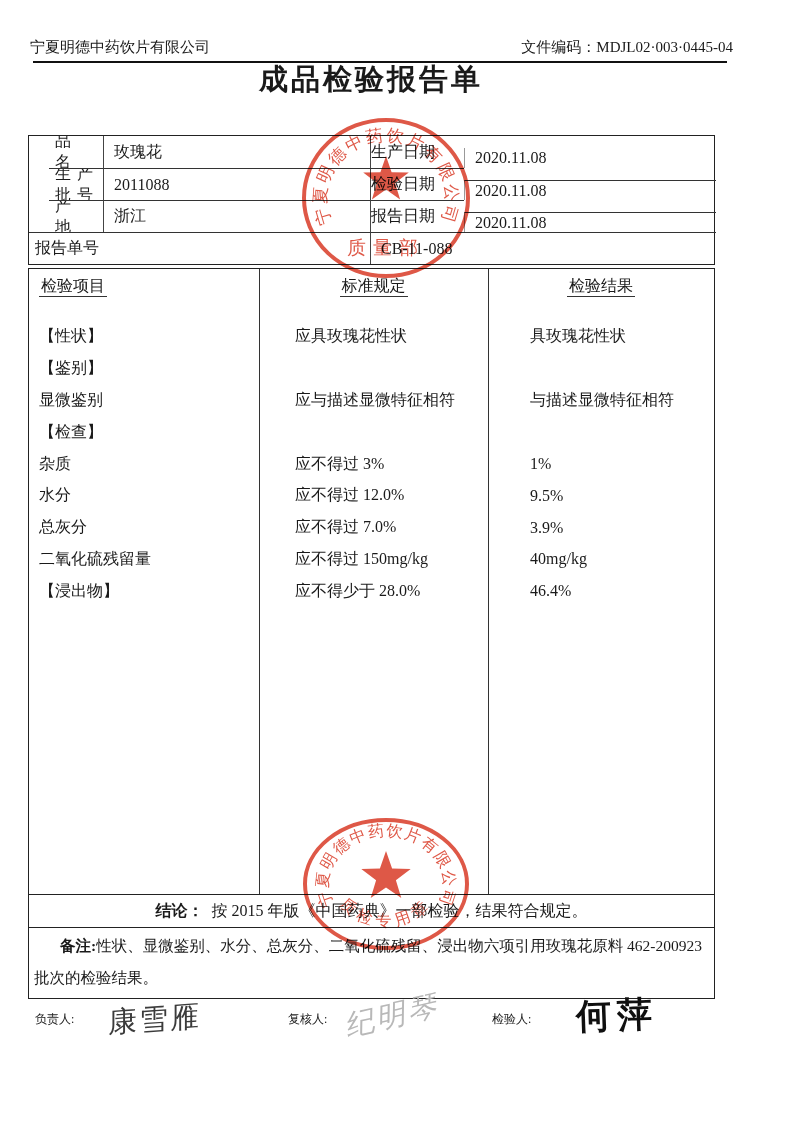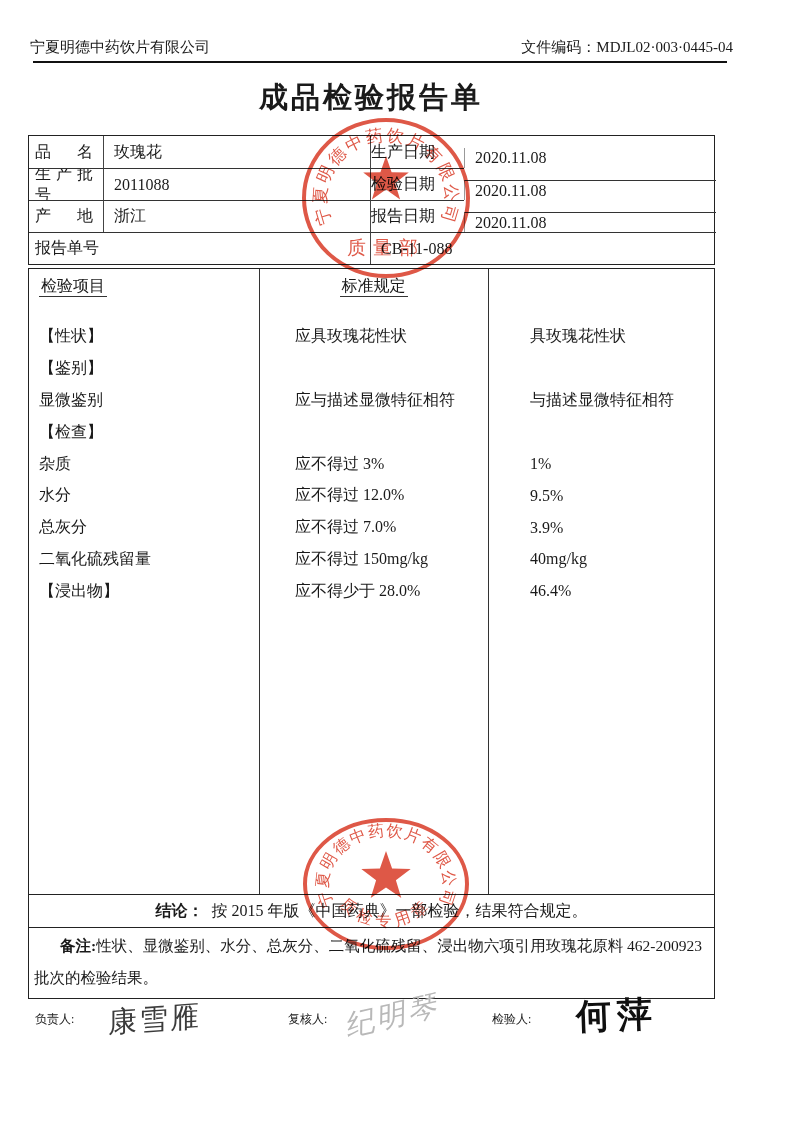--- a/index.html
+++ b/index.html
@@ -4,30 +4,30 @@
 <style>
   html,body{margin:0;padding:0;background:#ffffff;}
   .page{
     position:relative;width:800px;height:1131px;background:#ffffff;
     font-family:"Liberation Serif","DejaVu Serif",serif;color:#1a1a1a;
     overflow:hidden;
   }
   
   .hdr{position:absolute;left:30px;top:38px;width:703px;display:flex;justify-content:space-between;font-size:15px;}
   .hdr-rule{position:absolute;left:33px;top:61px;width:694px;height:2px;background:#111;}
-  .title{position:absolute;left:0;top:78px;width:742px;text-align:center;font-size:29px;font-weight:bold;letter-spacing:3px;}
+  .title{position:absolute;left:0;top:60px;width:742px;text-align:center;font-size:29px;font-weight:bold;letter-spacing:3px;}
 
   
   .info{
     position:absolute;left:28px;top:135px;width:687px;
     display:grid;grid-template-columns:74px 267px 94px 252px;grid-auto-rows:32px;
     border:1.6px solid #222;box-sizing:border-box;font-size:16px;
   }
   .info .cell{display:flex;align-items:center;box-sizing:border-box;overflow:hidden;}
-  .info .lbl{padding:0 10px 0 6px;}
+  .info .lbl{padding:0 10px 0 6px;margin-left:20px;}
   .info .lbl .j{width:100%;text-align:justify;text-align-last:justify;}
   .info .val{padding-left:10px;border-left:1px solid #444;}
   .info .dlbl{border-left:1px solid #444;}
   .info .dval{padding-left:10px;border-left:1px solid #999;margin-top:12px;}
   .info .rt{border-top:1px solid #333;}
   .info .span2a{grid-column:1/3;padding-left:6px;}
   .info .span2b{grid-column:3/5;padding-left:10px;border-left:1px solid #444;}
 
   
   .report{position:absolute;left:28px;top:268px;width:687px;border:1.6px solid #222;box-sizing:border-box;font-size:16px;}
@@ -109,20 +109,21 @@
     <div class="cell span2b rt">CB-11-088</div>
   </div>
 
   <div class="report">
     <div class="insp-body">
       <div class="vline vl1"></div>
       <div class="vline vl2"></div>
       <div class="insp-header">
         <div class="h1"><span class="u">检验项目</span></div>
         <div class="h2"><span class="u">标准规定</span></div>
+        <div class="h3"><span class="u">检验结果</span></div>
       </div>
       <div class="insp-rows">
         <div class="insp-row">
             <span class="c1">【性状】</span>
             <span class="c2">应具玫瑰花性状</span>
             <span class="c3">具玫瑰花性状</span>
           </div>
         <div class="insp-row">
             <span class="c1">【鉴别】</span>
             <span class="c2"></span>

